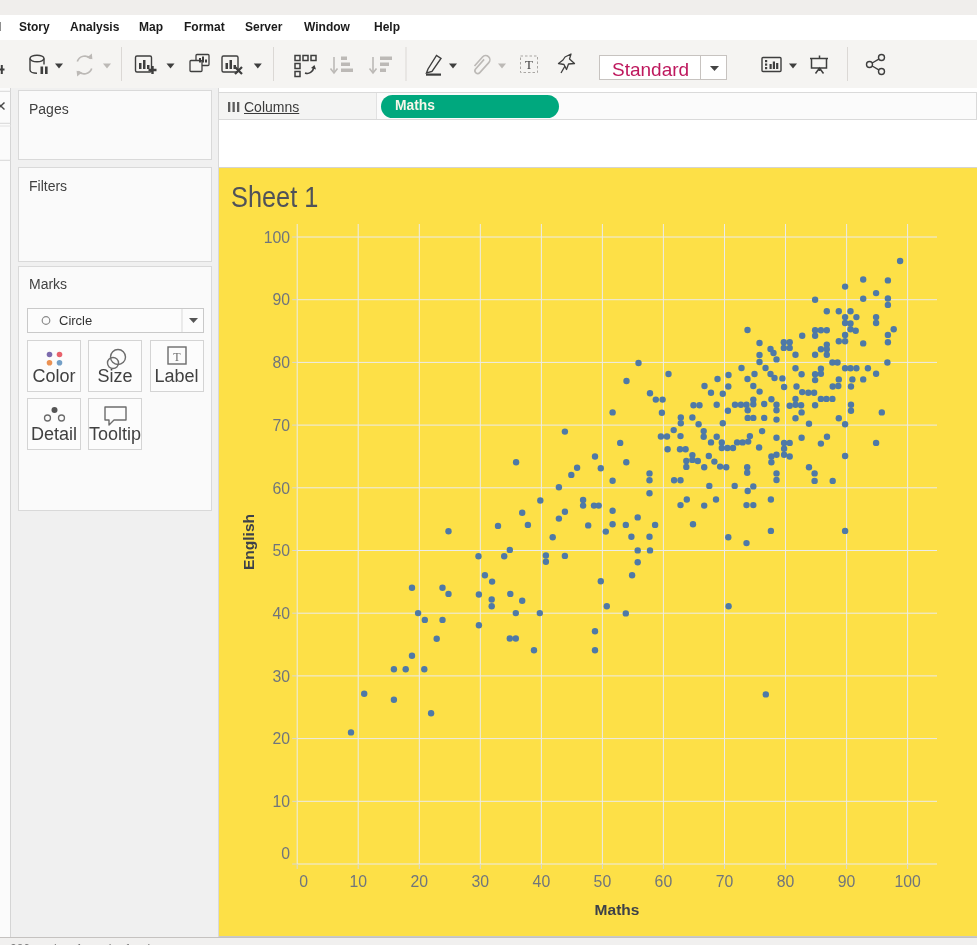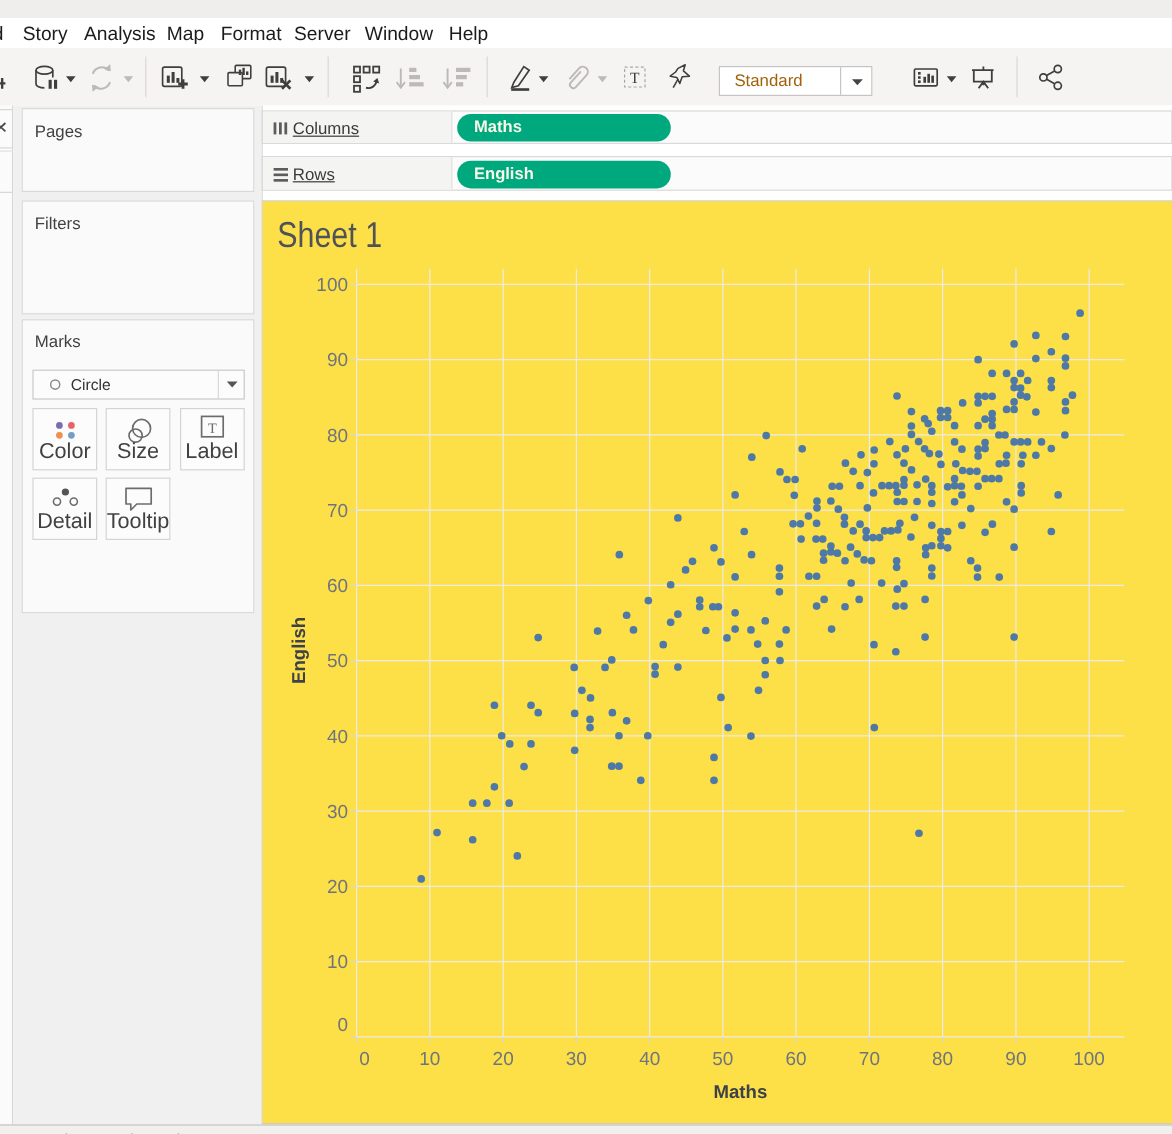--- a/index.html
+++ b/index.html
@@ -2,21 +2,21 @@
 <html><head>
 <meta charset="utf-8">
 <style>
 * { margin:0; padding:0; box-sizing:border-box; }
 html,body { width:977px; height:945px; overflow:hidden; }
 body { font-family:"Liberation Sans", sans-serif; position:relative; background:#fff; }
 .abs { position:absolute; }
 
 #titlebar { left:0; top:0; width:977px; height:15px; background:#f0eeec; }
 #menubar { left:0; top:15px; width:977px; height:25px; background:#ffffff; }
-#menubar span { position:absolute; top:5px; font-size:16px; color:#1b1b1b; }
+#menubar span { position:absolute; top:5px; font-size:12px; color:#1b1b1b;font-weight:bold; }
 #toolbar { left:0; top:40px; width:977px; height:48px; background:#f5f4f2; }
 
 #sliver { left:0; top:88px; width:11px; height:849px; background:#fbfbfb; border-right:1px solid #d5d5d5; }
 
 #panel { left:11px; top:88px; width:207px; height:849px; background:#f0f0f0; }
 .card { position:absolute; left:7px; width:194px; background:#fafafa; border:1px solid #d9d9d9; }
 .cardtitle { position:absolute; left:10px; font-size:14px; color:#414141; }
 
 #circdrop { position:absolute; left:8px; top:41px; width:177px; height:25px; background:#fcfcfc; border:1px solid #c9c9c9;padding-left:32px; }
 .mbtn { position:absolute; width:54px; height:52px; background:#fcfcfc; border:1px solid #d4d4d4; text-align:center; }
@@ -151,21 +151,21 @@
       </g>
       <line x1="847.5" y1="7" x2="847.5" y2="41" stroke="#dbd8d5"></line>
       <g stroke="#3e3e3e" stroke-width="1.4">
         <circle cx="881.5" cy="17.5" r="3"></circle>
         <circle cx="869.5" cy="24.5" r="3"></circle>
         <circle cx="881.5" cy="31.5" r="3"></circle>
         <path d="M872.2 23 l6.6 -3.8 M872.2 26 l6.6 3.8"></path>
       </g>
     </svg>
     <div style="position:absolute;left:599px;top:15px;width:128px;height:25px;background:#fff;border:1px solid #c7c3c0;">
-      <span style="position:absolute;left:12px;top:2.5px;font-size:14px;color:#a16207">Standard</span>
+      <span style="position:absolute;left:12px;top:2.5px;font-size:19px;color:#be185d">Standard</span>
       <div style="position:absolute;right:25px;top:0;width:1px;height:23px;background:#c7c3c0"></div>
       <svg width="24" height="23" style="position:absolute;right:0;top:0">
         <path d="M8 10 l4.5 5 l4.5 -5 z" fill="#444"></path>
       </svg>
     </div>
 </div>
 <div id="sliver" class="abs">
   <svg width="11" height="844" style="position:absolute;left:0;top:0">
     <line x1="0" y1="3.3" x2="11" y2="3.3" stroke="#d8d8d8"></line>
     <line x1="0" y1="35.3" x2="11" y2="35.3" stroke="#d8d8d8"></line>
@@ -234,32 +234,20 @@
   <div class="shelf" style="top:4px; height:28px;">
     <div class="shelflabel"></div>
     <svg width="20" height="14" style="position:absolute;left:8px;top:7px">
       <rect x="1" y="2" width="2.3" height="10" fill="#5c5c5c"></rect>
       <rect x="5.5" y="2" width="2.3" height="10" fill="#5c5c5c"></rect>
       <rect x="10" y="2" width="2.3" height="10" fill="#5c5c5c"></rect>
     </svg>
     <div class="shelftext" style="top:5.5px">Columns</div>
     <div class="pill" style="top:2px">
         <span>Maths</span>
-      </div>
-  </div>
-  <div class="shelf" style="top:42px; height:29px;">
-    <div class="shelflabel"></div>
-    <svg width="20" height="14" style="position:absolute;left:8px;top:8px">
-      <rect x="1" y="1" width="12" height="2.2" fill="#5c5c5c"></rect>
-      <rect x="1" y="5.6" width="12" height="2.2" fill="#5c5c5c"></rect>
-      <rect x="1" y="10.2" width="12" height="2.2" fill="#5c5c5c"></rect>
-    </svg>
-    <div class="shelftext" style="top:6px">Rows</div>
-    <div class="pill" style="top:3px">
-        <span>English</span>
       </div>
   </div>
   <div id="sheet">
     <div id="sheettitle">Sheet 1</div>
     <svg width="759" height="765" style="position:absolute;left:0;top:0" shape-rendering="geometricPrecision">
         <g stroke="#ebebeb" stroke-width="1">
           <line x1="79.2" y1="56" x2="79.2" y2="696"></line>
           <line x1="140.2" y1="56" x2="140.2" y2="696"></line>
           <line x1="201.3" y1="56" x2="201.3" y2="696"></line>
           <line x1="262.3" y1="56" x2="262.3" y2="696"></line>

